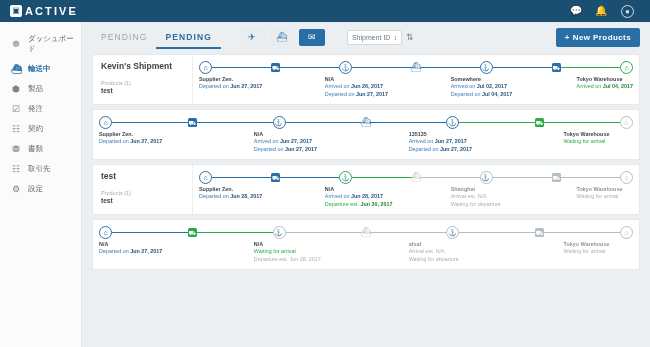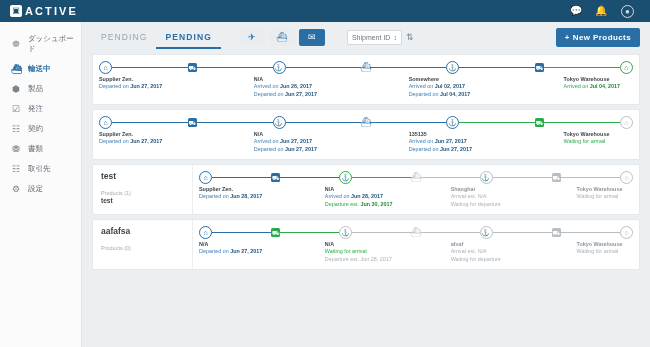--- a/index.html
+++ b/index.html
@@ -205,20 +205,25 @@
         <span id="sort-dir">⇅</span>
       </div>
       <button id="new-shipment-button">
         <span>+</span>
         <span>New Products</span>
       </button>
     </div>
 
     <div id="card-list">
         <div class="card">
+          <div class="card-left">
+            <div class="ship-name">Kevin's Shipment</div>
+            <div class="prod-count">Products (1)</div>
+            <div class="prod-name">test</div>
+          </div>
           <div class="timeline">
             <div class="track">
               <div class="node ring" style="border-color: rgb(42, 110, 166); color: rgb(42, 110, 166);">⌂</div>
               <div class="seg" style="background: rgb(42, 110, 166);"></div>
               <div class="node sq filled" style="background: rgb(42, 110, 166); color: rgb(255, 255, 255);">⛟</div>
               <div class="seg" style="background: rgb(42, 110, 166);"></div>
               <div class="node ring" style="border-color: rgb(42, 110, 166); color: rgb(42, 110, 166);">⚓</div>
               <div class="seg" style="background: rgb(42, 110, 166);"></div>
               <div class="node plain" style="color: rgb(42, 110, 166);">⛴</div>
               <div class="seg" style="background: rgb(42, 110, 166);"></div>
@@ -327,24 +332,20 @@
                 <div class="muted">Waiting for departure</div>
               </div>
               <div class="lbl" style="left: 87%;">
                 <div class="t1" style="color: rgb(141, 149, 155);">Tokyo Warehouse</div>
                 <div class="muted">Waiting for arrival</div>
               </div>
             </div>
           </div>
         </div>
         <div class="card">
-          <div class="card-left">
-            <div class="ship-name">aafafsa</div>
-            <div class="prod-count">Products (0)</div>
-          </div>
           <div class="timeline">
             <div class="track">
               <div class="node ring" style="border-color: rgb(42, 110, 166); color: rgb(42, 110, 166);">⌂</div>
               <div class="seg" style="background: rgb(42, 110, 166);"></div>
               <div class="node sq filled" style="background: rgb(42, 171, 74); color: rgb(255, 255, 255);">⛟</div>
               <div class="seg" style="background: rgb(42, 171, 74);"></div>
               <div class="node ring" style="border-color: rgb(183, 190, 196); color: rgb(183, 190, 196);">⚓</div>
               <div class="seg" style="background: rgb(183, 190, 196);"></div>
               <div class="node plain" style="color: rgb(183, 190, 196);">⛴</div>
               <div class="seg" style="background: rgb(183, 190, 196);"></div>

